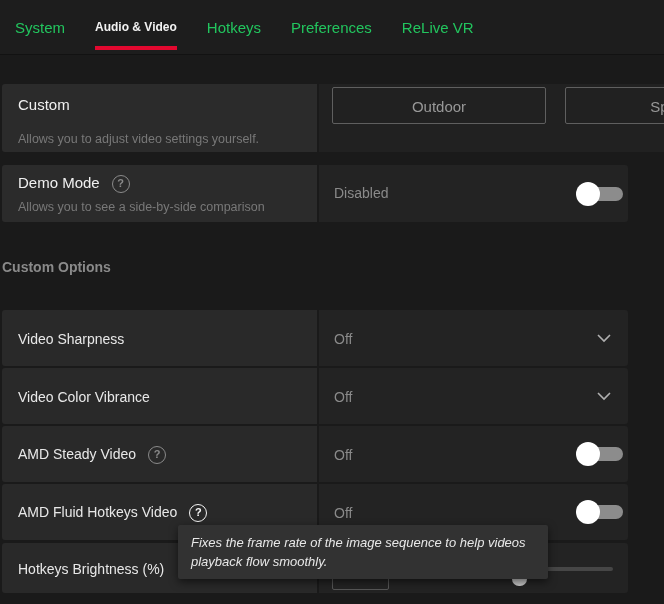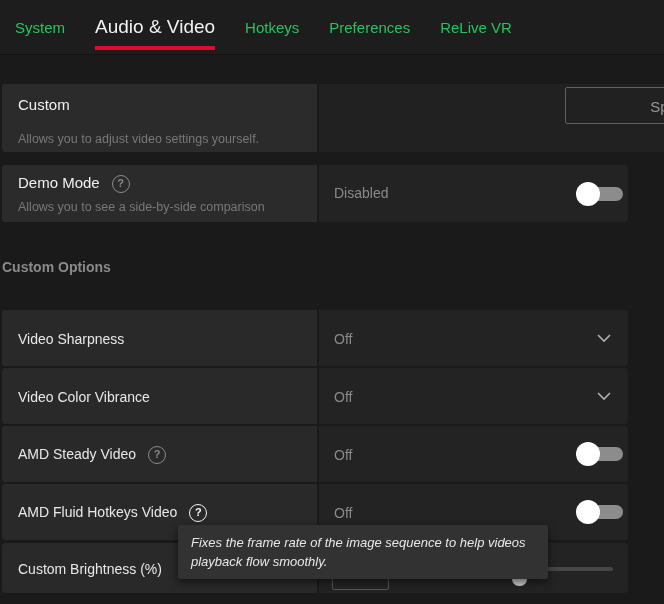--- a/index.html
+++ b/index.html
@@ -12,21 +12,21 @@
   
   .nav{
     position:absolute; top:0; left:0; width:100%; height:54px;
     background:#1d1d1d; border-bottom:1px solid #121212;
     display:flex; align-items:stretch; padding-left:0;
   }
   .tab{
     position:relative; display:flex; align-items:center;
     margin:0 15px; color:#22c55e; font-size:15px; cursor:default; white-space:nowrap;
   }
-  .tab.active{ color:#f2f2f2; font-weight:normal; font-size:19px; }
+  .tab.active{ color:#f2f2f2; font-weight:bold; font-size:12px; }
   .tab.active::after{
     content:""; position:absolute; left:0; right:0; bottom:4px; height:4px;
     background:#e2082f;
   }
   
   .panel-left{
     position:absolute; left:2px; width:315px; background:#2b2b2b;
     border-radius:3px 0 0 3px;
   }
   .cell-right{
@@ -99,20 +99,21 @@
     <div class="tab">Hotkeys</div>
     <div class="tab">Preferences</div>
     <div class="tab">ReLive VR</div>
   </div>
 
   <div class="panel-left" style="top:84px;height:68px;">
     <div class="row-title" style="position:absolute;left:16px;top:12px;">Custom</div>
     <div class="row-sub" style="position:absolute;left:16px;top:48px;text-align:center;">Allows you to adjust video settings yourself.</div>
   </div>
   <div style="position:absolute;left:319px;top:84px;width:345px;height:68px;background:#212121;">
+    <button class="preset-btn" style="left:13px;top:3px;width:214px;">Outdoor</button>
     <button class="preset-btn" style="left:246px;top:3px;width:214px;">Sports</button>
   </div>
 
   <div class="panel-left" style="top:165px;height:57px;">
     <div style="position:absolute;left:16px;top:9px;white-space:nowrap;">
       <span class="row-title">Demo Mode</span><span class="help">?</span>
     </div>
     <div class="row-sub" style="position:absolute;left:16px;top:35px;">Allows you to see a side-by-side comparison</div>
   </div>
   <div class="cell-right" style="top:165px;height:57px;">
@@ -165,21 +166,21 @@
   </div>
   <div class="cell-right" style="top:484px;height:56px;">
     <div class="value-text" style="position:absolute;left:15px;top:21px;">Off</div>
     <div class="toggle" style="left:257px;top:16px;">
       <div class="track"></div>
       <div class="knob"></div>
     </div>
   </div>
 
   <div class="panel-left" style="top:543px;height:50px;background:#292929;">
-    <div class="opt-label" style="position:absolute;left:16px;top:18px;">Custom Brightness (%)</div>
+    <div class="opt-label" style="position:absolute;left:16px;top:18px;">Hotkeys Brightness (%)</div>
   </div>
   <div class="cell-right" style="top:543px;height:50px;"></div>
   <div class="num-input"></div>
   <div class="slider-track"></div>
   <div class="slider-thumb"></div>
 
   <div class="tooltip">Fixes the frame rate of the image sequence to help videos playback flow smoothly.</div>
 
 </div>
 

